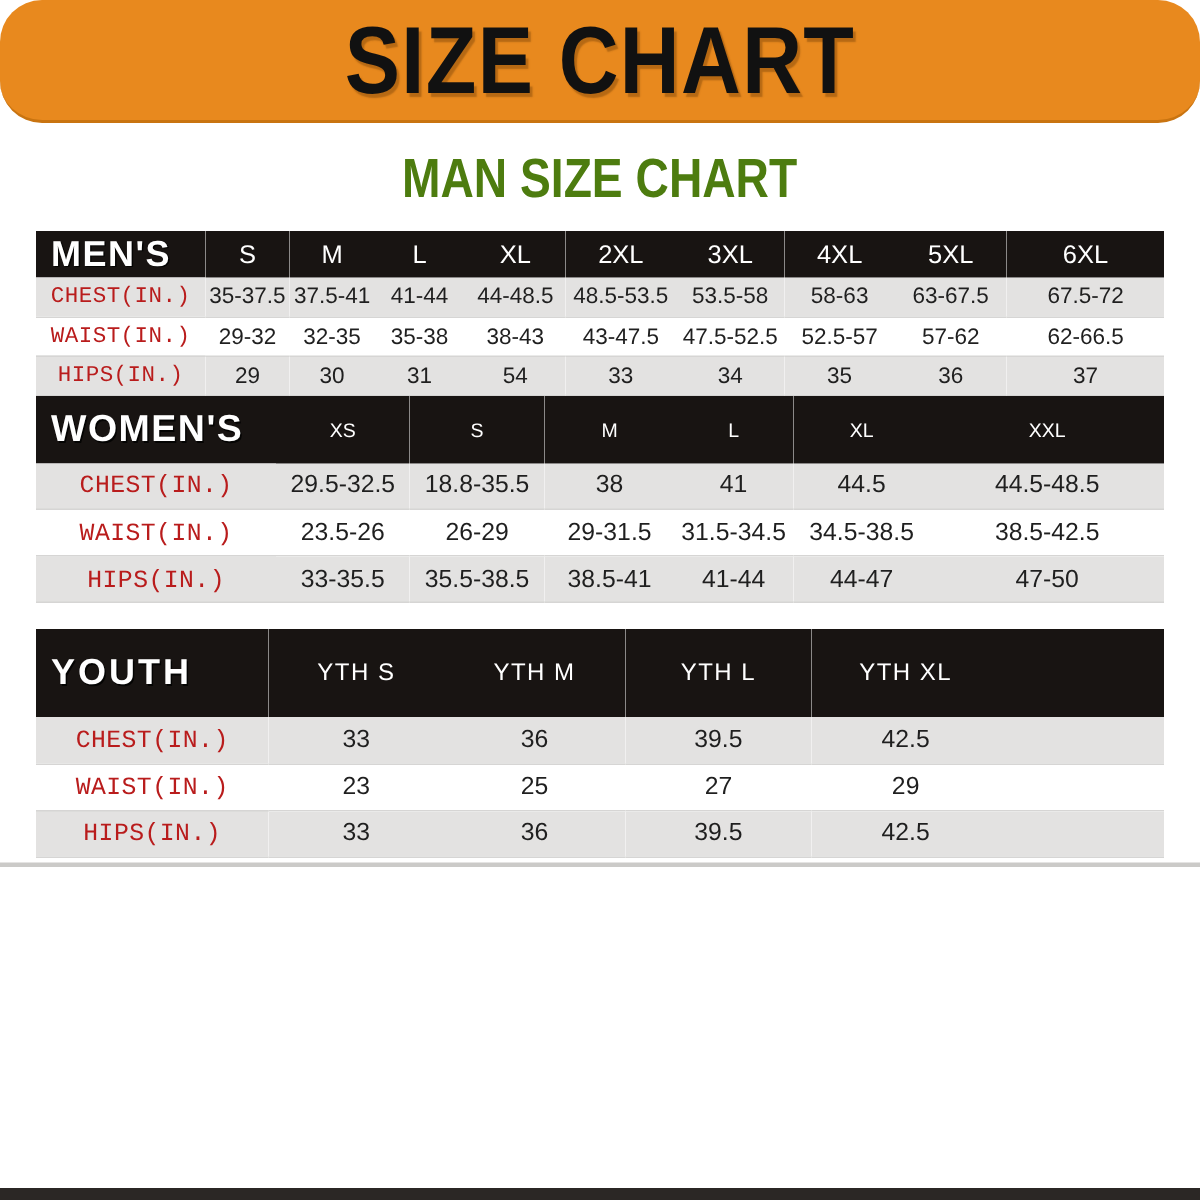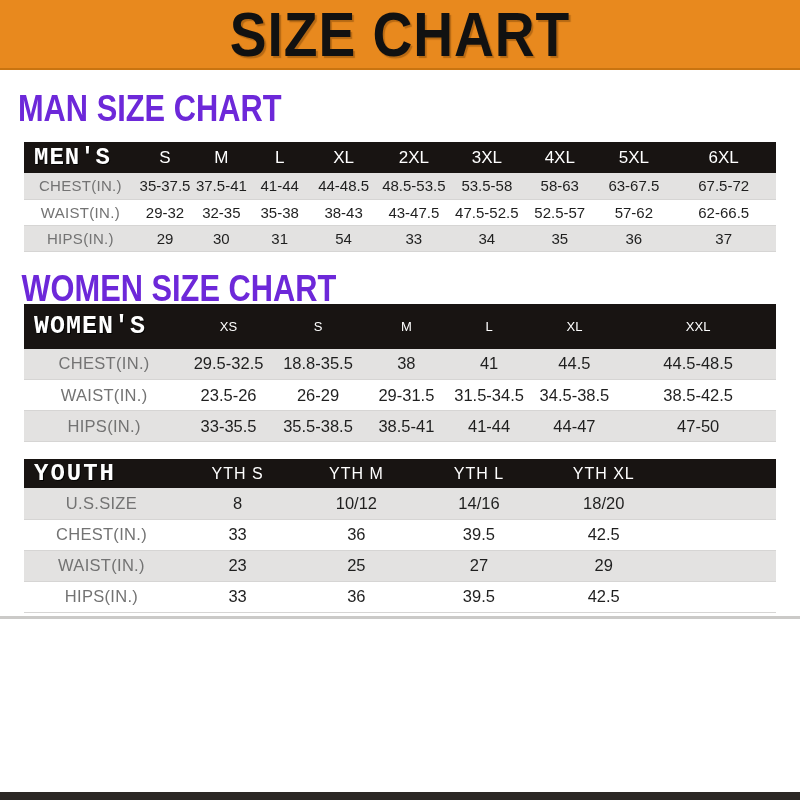--- a/index.html
+++ b/index.html
@@ -8,62 +8,62 @@
     --row-gray:#E3E2E1;
     --note-red:#A4342E;
     --bottom-bar:#2B2725;
   }
   *{margin:0;padding:0;box-sizing:border-box;}
   html,body{width:800px;height:800px;background:#fff;overflow:hidden;}
   body{font-family:"Liberation Sans",sans-serif;color:#1d1d1d;}
   .page{width:800px;height:800px;display:flex;flex-direction:column;background:#fff;}
 
   
-  .banner{height:70px;background:var(--orange);display:flex;align-items:center;justify-content:center;
-          border-bottom:2px solid #c97410;flex:0 0 auto;}
+  .banner{height:82px;background:var(--orange);display:flex;align-items:center;justify-content:center;
+          border-bottom:2px solid #c97410;flex:0 0 auto;border-radius:28px;}
   .banner-title{display:inline-block;font-size:60px;font-weight:bold;color:#111;
                 transform:scaleX(.92) scaleY(1.06);letter-spacing:1px;
                 text-shadow:2px 2px 1px rgba(90,45,0,.35);white-space:nowrap;}
 
   
-  .section-title{text-align:left;font-weight:bold;color:#6d28d9;}
+  .section-title{text-align:center;font-weight:bold;color:#4d7c0f;}
   .section-title span{display:inline-block;font-size:35px;transform:scaleX(.88) scaleY(1.05);
                       letter-spacing:0;white-space:nowrap;}
   .sec-men   .section-title{margin-top:18px;height:36px;}
   .sec-women .section-title{margin-top:16px;height:36px;}
   .sec-youth .section-title{margin-top:36px;height:36px;}
 
   
   .table-wrap{width:752px;margin:0 auto;}
   .sec-men   .table-wrap{margin-top:18px;}
   .sec-women .table-wrap{}
   .sec-youth .table-wrap{margin-top:17px;}
   table{width:100%;border-collapse:collapse;table-layout:fixed;}
   thead tr{background:var(--bar-black);}
   thead th{color:#fff;font-weight:normal;text-align:center;overflow:hidden;white-space:nowrap;}
   th.corner{text-align:left;padding-left:10px;font-weight:bold;letter-spacing:1px;
-            text-shadow:1px 1px 0 rgba(0,0,0,.8);font-family:Liberation Mono, monospace;}
+            text-shadow:1px 1px 0 rgba(0,0,0,.8);}
   tbody tr{background:#fff;border-bottom:1px solid #d6d5d4;}
   tbody tr:nth-child(odd){background:var(--row-gray);}
-  tbody th.row-label{font-weight:normal;text-align:center;letter-spacing:.3px;color:#737373;}
+  tbody th.row-label{font-weight:normal;text-align:center;letter-spacing:.3px;color:#b91c1c;font-family:Liberation Mono, monospace;}
   tbody td.val{text-align:center;color:#1f1f1f;white-space:nowrap;overflow:hidden;}
 
   .t-men thead tr{height:31px;}
   .t-men tbody tr{height:26px;}
   .t-men th.corner{font-size:24px;}
   .t-men th.size-head{font-size:17px;}
   .t-men tbody th.row-label,.t-men td.val{font-size:15px;}
 
   .t-women thead tr{height:45px;}
   .t-women tbody tr{height:31px;}
   .t-women th.corner{font-size:25px;}
   .t-women th.size-head{font-size:13px;}
   .t-women tbody th.row-label,.t-women td.val{font-size:16.5px;}
 
-  .t-youth thead tr{height:29px;}
+  .t-youth thead tr{height:59px;}
   .t-youth tbody tr{height:31px;}
   .t-youth th.corner{font-size:24px;letter-spacing:2px;}
   .t-youth th.size-head{font-size:16px;letter-spacing:1px;}
   .t-youth tbody th.row-label,.t-youth td.val{font-size:16.5px;}
 
   
   .footer-divider{margin-top:3px;height:3px;background:#cbcac8;width:100%;}
   .footer-note{padding:8px 0 0 30px;}
   .footer-note p{color:var(--note-red);font-size:21px;line-height:31px;
                  transform:scaleX(.84);transform-origin:left center;white-space:nowrap;}
@@ -146,23 +146,20 @@
               <td class="val">35</td>
               <td class="val">36</td>
               <td class="val">37</td>
             </tr>
           </tbody>
         </table>
       </div>
   </section>
 
   <section class="sec-women">
-    <h2 class="section-title">
-      <span>WOMEN SIZE CHART</span>
-    </h2>
     <div class="table-wrap t-women">
         <table>
           <colgroup>
             <col style="width: 21.3%;">
             <col style="width: 11.8%;">
             <col style="width: 12%;">
             <col style="width: 11.5%;">
             <col style="width: 10.5%;">
             <col style="width: 12.2%;">
             <col style="width: 20.7%;">
@@ -227,28 +224,20 @@
               <th class="corner">YOUTH</th>
               <th class="size-head">YTH S</th>
               <th class="size-head">YTH M</th>
               <th class="size-head">YTH L</th>
               <th class="size-head">YTH XL</th>
               <th class="size-head"></th>
             </tr>
           </thead>
           <tbody>
             <tr>
-              <th class="row-label">U.S.SIZE</th>
-              <td class="val">8</td>
-              <td class="val">10/12</td>
-              <td class="val">14/16</td>
-              <td class="val">18/20</td>
-              <td class="val"></td>
-            </tr>
-            <tr>
               <th class="row-label">CHEST(IN.)</th>
               <td class="val">33</td>
               <td class="val">36</td>
               <td class="val">39.5</td>
               <td class="val">42.5</td>
               <td class="val"></td>
             </tr>
             <tr>
               <th class="row-label">WAIST(IN.)</th>
               <td class="val">23</td>

